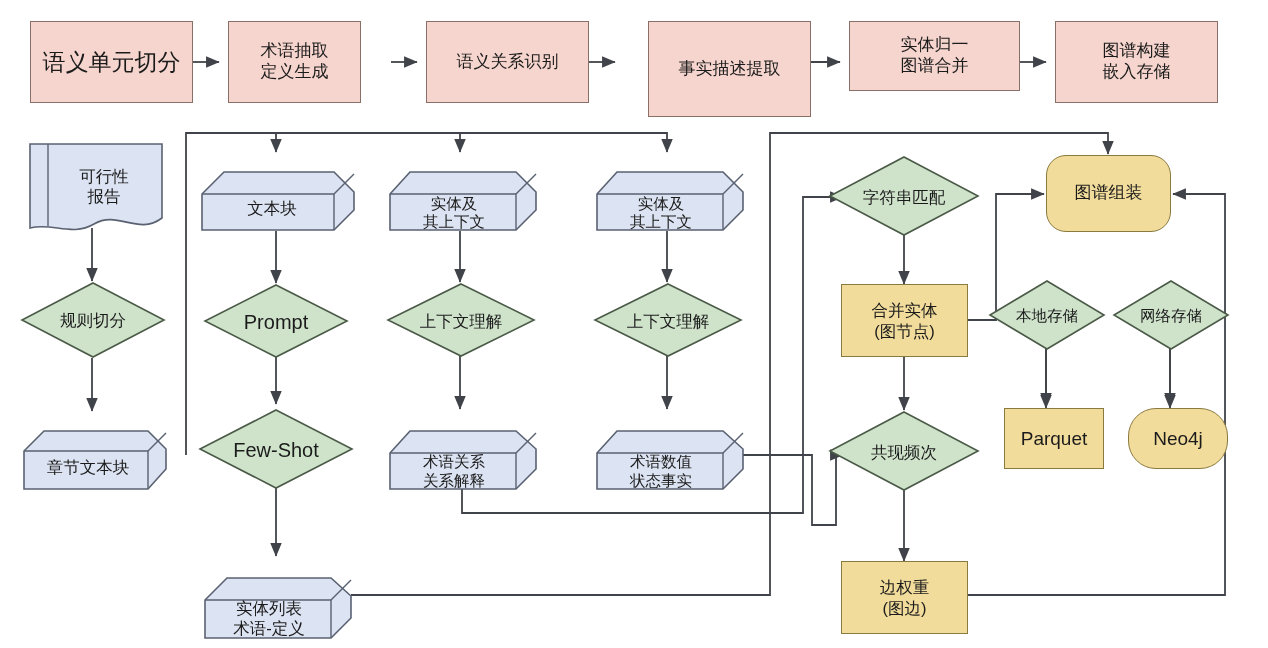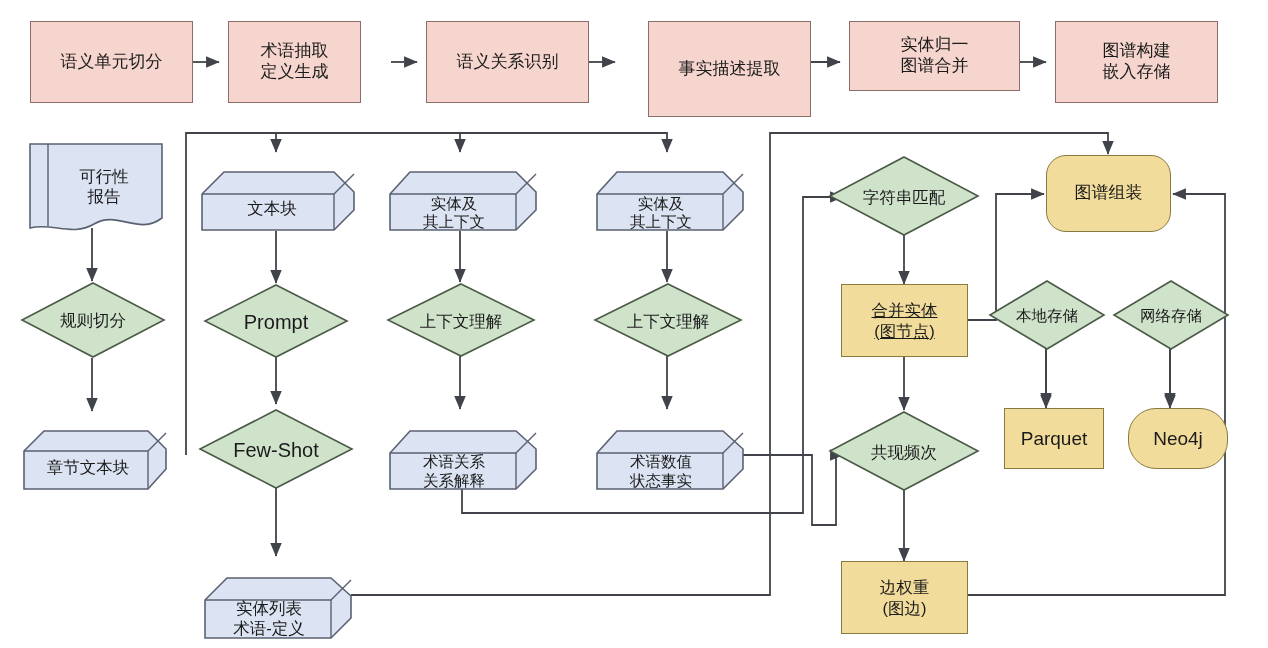--- a/index.html
+++ b/index.html
@@ -65,21 +65,21 @@
       <path d="M462,488 L462,513 L803,513 L803,197 L843,197"></path>
 
       <path d="M742,455 L812,455 L812,525 L836,525 L836,455 L843,455"></path>
 
       <path d="M968,320 L996,320 L996,194 L1044,194"></path>
 
       <path d="M968,595 L1225,595 L1225,194 L1173,194"></path>
     </g>
   </svg>
 
-  <div class="node rect pink" style="left:30px;top:21px;width:163px;height:82px;font-size:17px;">语义单元切分</div>
+  <div class="node rect pink" style="left:30px;top:21px;width:163px;height:82px;font-size:23px;">语义单元切分</div>
   <div class="node rect pink" style="left:228px;top:21px;width:133px;height:82px;font-size:17px;">术语抽取
 定义生成</div>
   <div class="node rect pink" style="left:426px;top:21px;width:163px;height:82px;font-size:17px;">语义关系识别</div>
   <div class="node rect pink" style="left:624px;top:21px;width:163px;height:96px;font-size:17px;margin-left:24px;">事实描述提取</div>
   <div class="node rect pink" style="left:849px;top:21px;width:171px;height:70px;font-size:17px;text-align:center;">实体归一
 图谱合并</div>
   <div class="node rect pink" style="left:1055px;top:21px;width:163px;height:82px;font-size:17px;">图谱构建
 嵌入存储</div>
 
   <svg class="svg-node" style="left:26px;top:140px;" width="140" height="100" viewBox="0 0 140 100">
@@ -167,21 +167,21 @@
     <path d="M128,44 L148,24" fill="none" stroke="#5a6272" stroke-width="1.4"></path>
     <text x="66" y="58" text-anchor="middle" font-size="15.5">术语数值</text>
     <text x="66" y="77" text-anchor="middle" font-size="15.5">状态事实</text>
   </svg>
 
   <svg class="svg-node" style="left:828px;top:155px;" width="152" height="82" viewBox="0 0 152 82">
     <path d="M76,2 L150,41 L76,80 L2,41 Z" fill="#cfe3cb" stroke="#4a5a47" stroke-width="1.6"></path>
     <text x="76" y="48" text-anchor="middle" font-size="16.5">字符串匹配</text>
   </svg>
 
-  <div class="node rect yellow" style="left:841px;top:284px;width:127px;height:73px;font-size:16.5px;text-decoration:underline;">合并实体
+  <div class="node rect yellow" style="left:841px;top:284px;width:127px;height:73px;font-size:16.5px;">合并实体
 (图节点)</div>
 
   <svg class="svg-node" style="left:828px;top:410px;" width="152" height="82" viewBox="0 0 152 82">
     <path d="M76,2 L150,41 L76,80 L2,41 Z" fill="#cfe3cb" stroke="#4a5a47" stroke-width="1.6"></path>
     <text x="76" y="48" text-anchor="middle" font-size="16.5">共现频次</text>
   </svg>
 
   <div class="node rect yellow" style="left:841px;top:561px;width:127px;height:73px;font-size:16.5px;">边权重
 (图边)</div>
 

